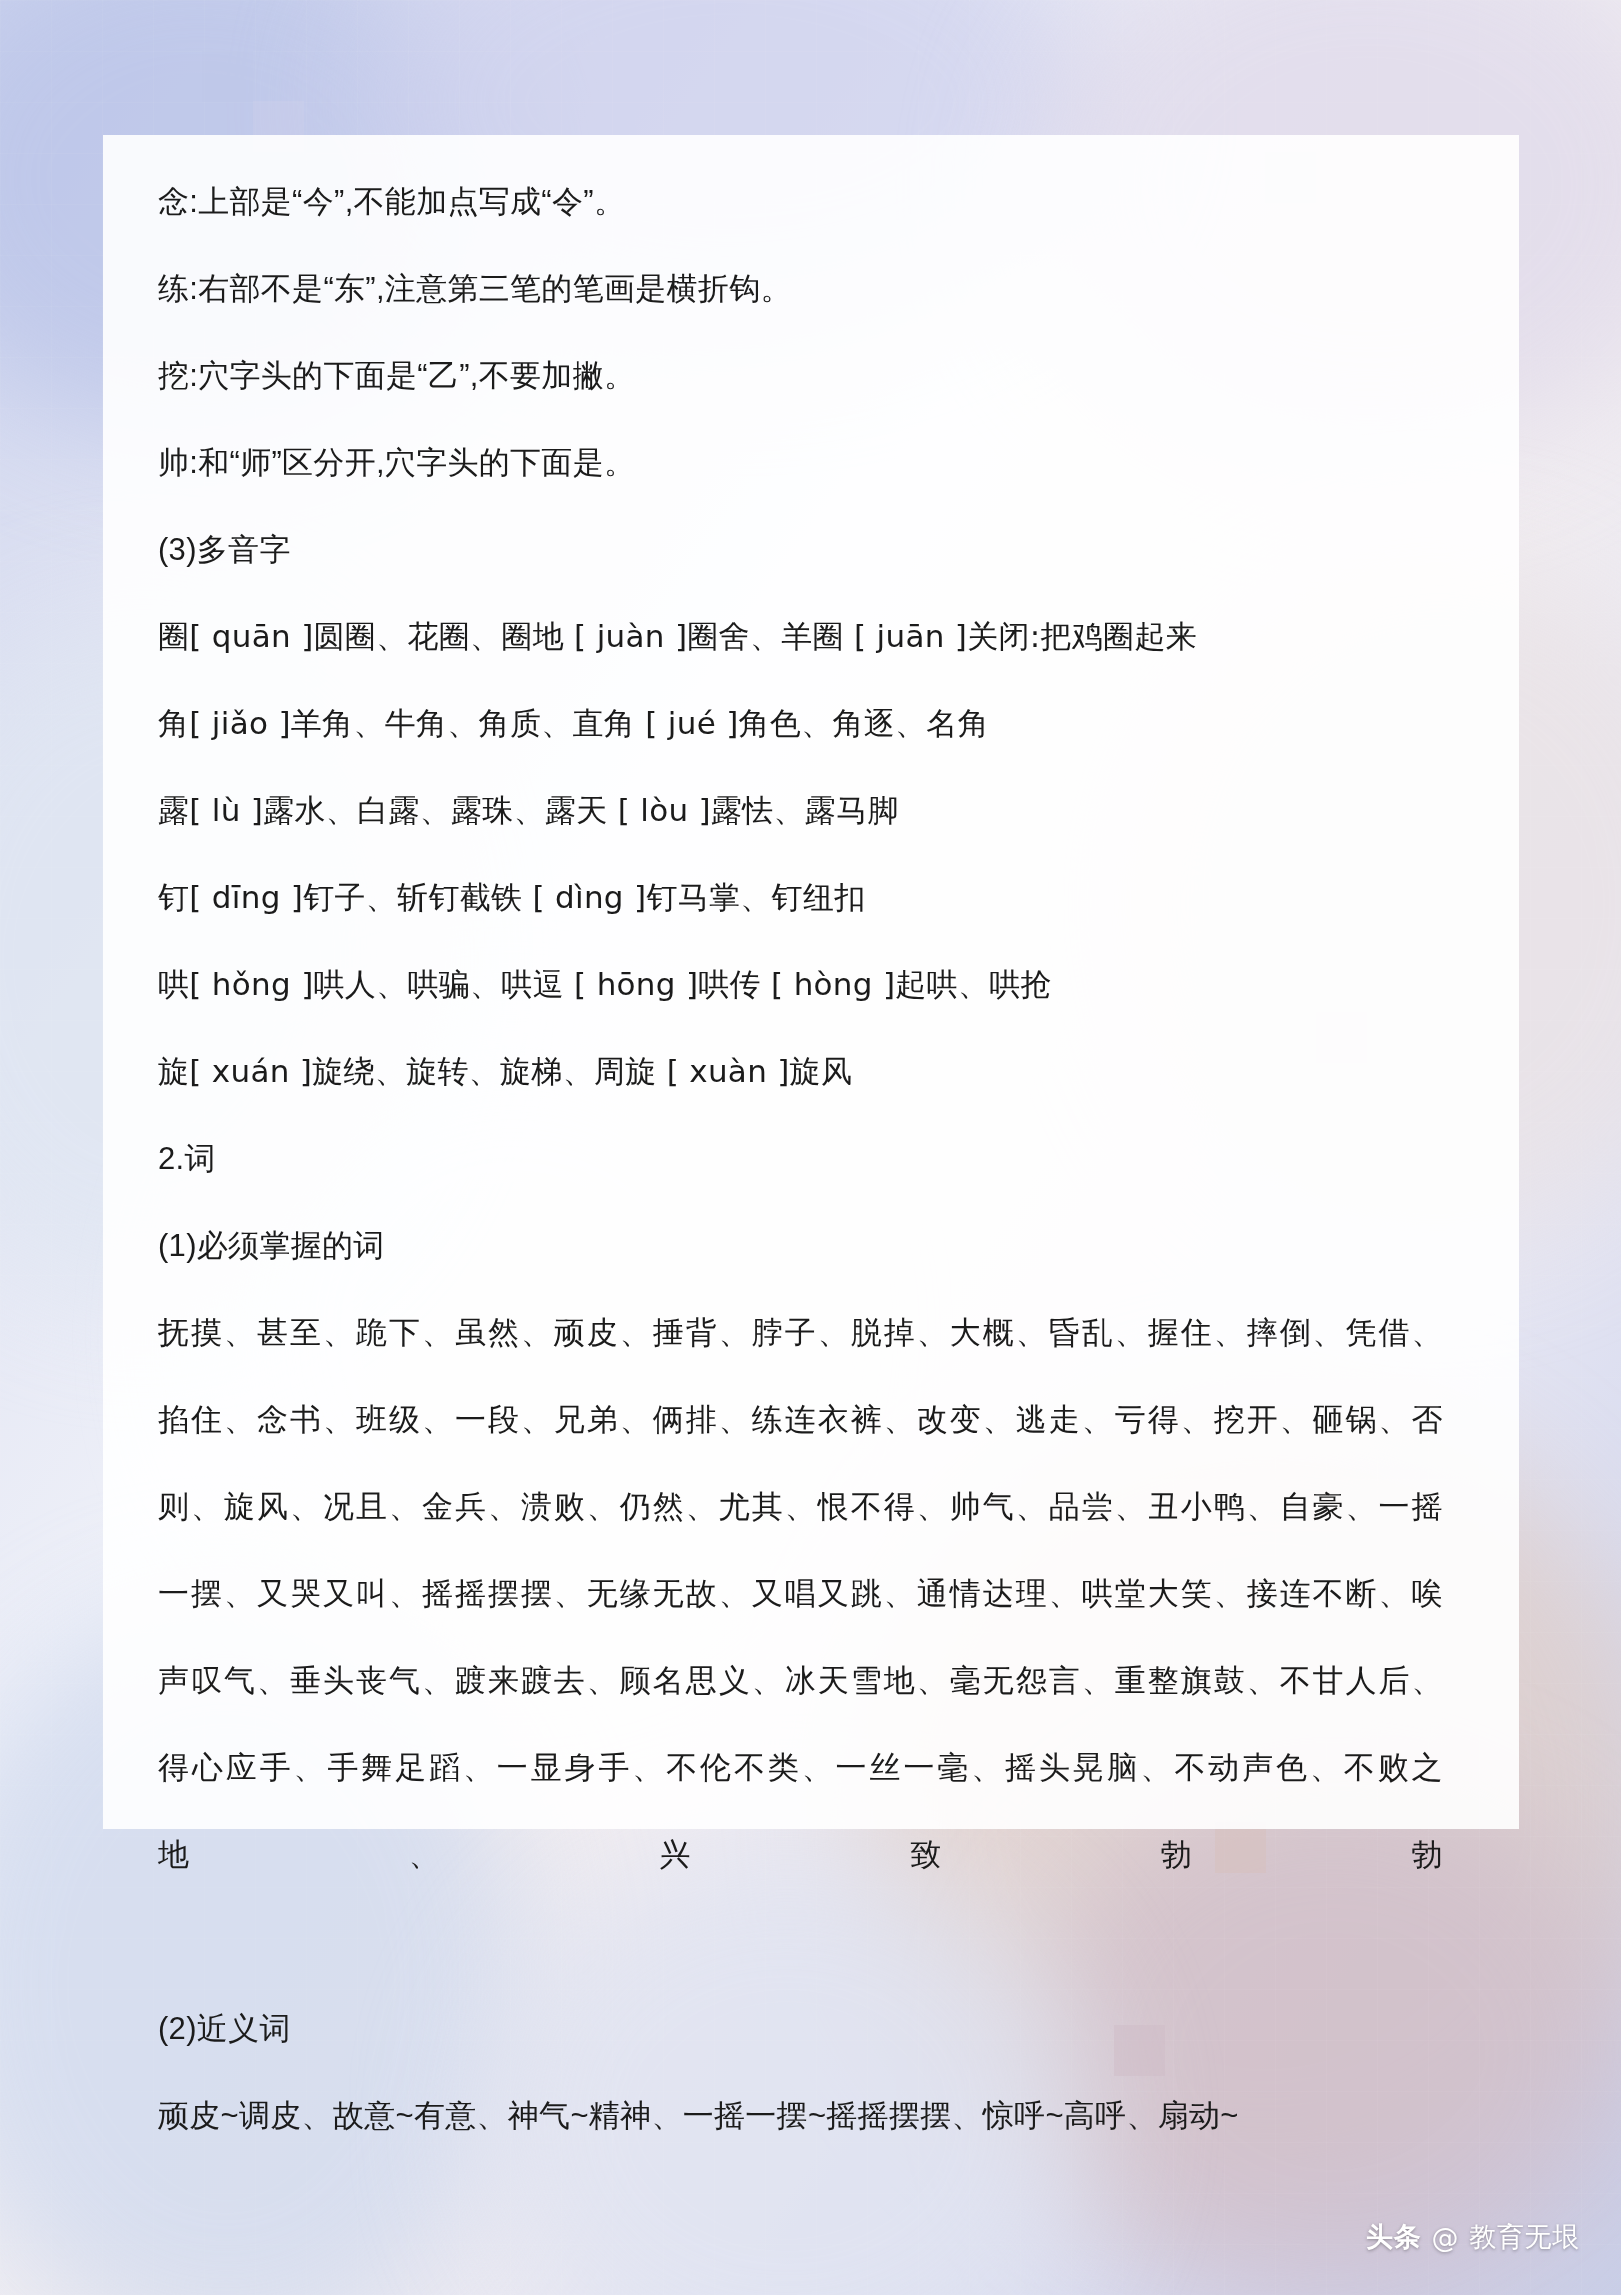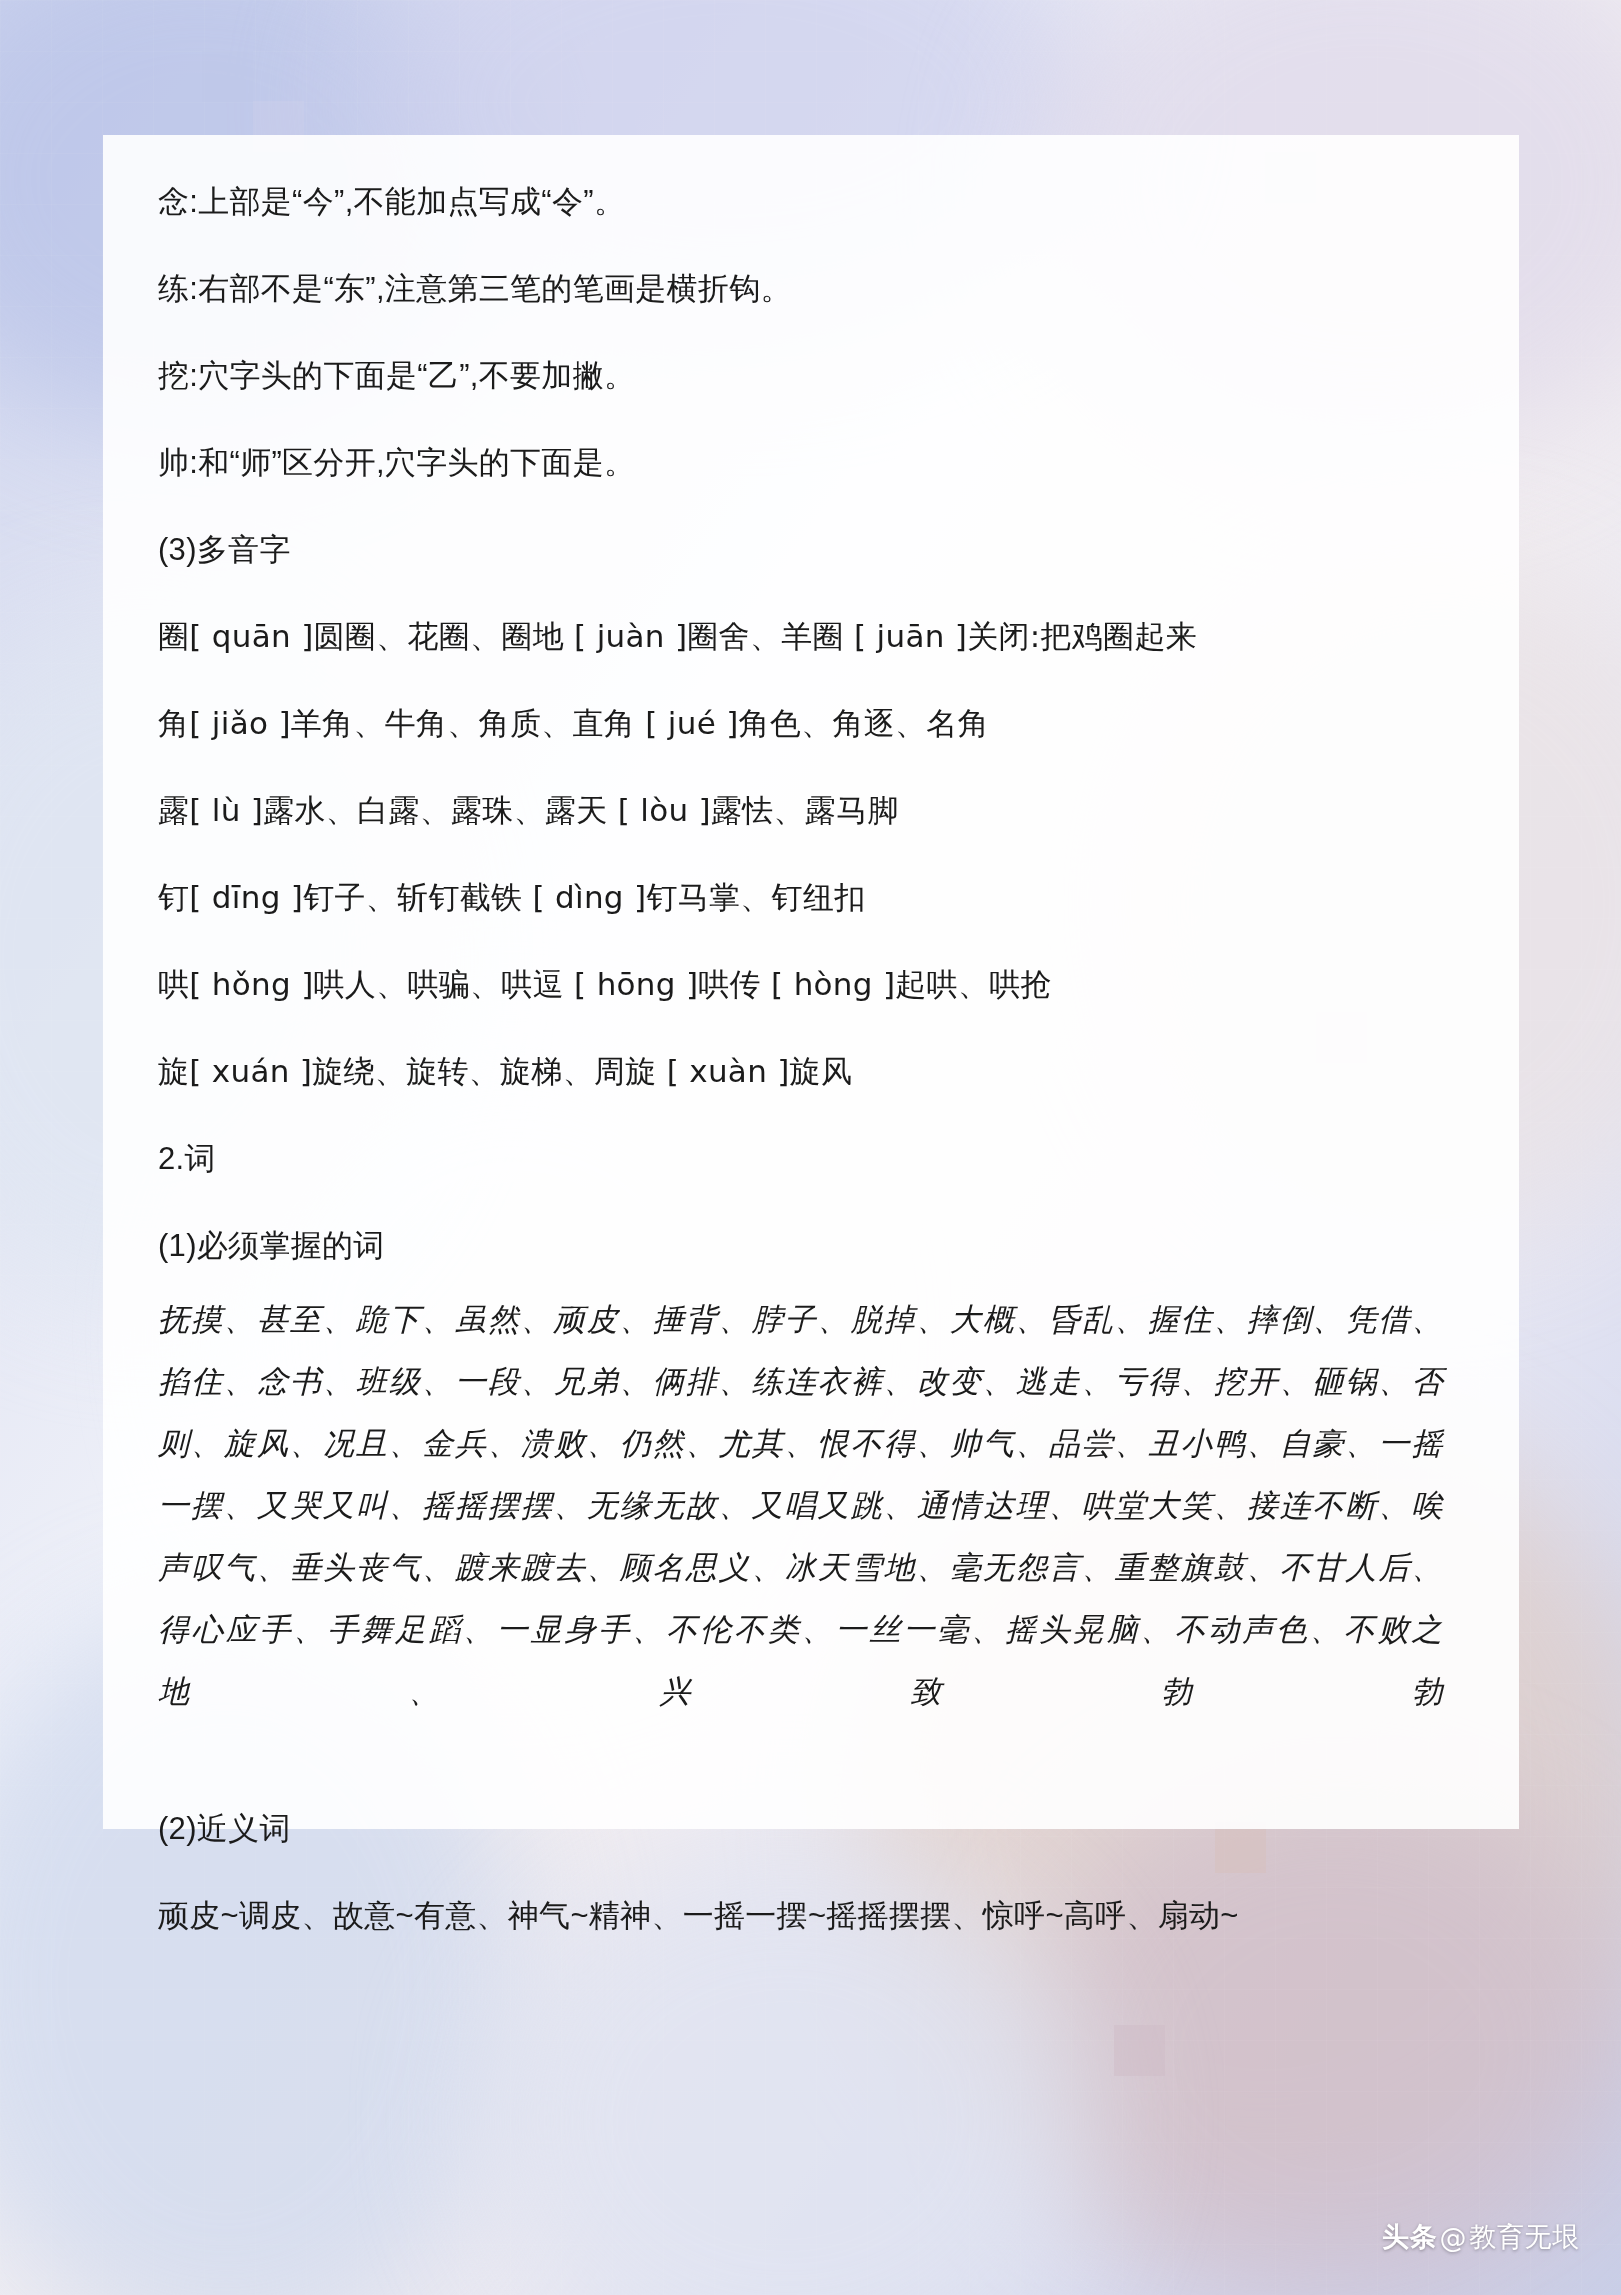--- a/index.html
+++ b/index.html
@@ -78,42 +78,41 @@
     letter-spacing: 0.3px;
     white-space: nowrap;
   }
   .pinyin {
     font-family: "DejaVu Sans", sans-serif;
   }
 
   
   .wordblock {
     font-size: 31px;
-    line-height: 62px;
+    line-height: 87px;
     color: #1b1b1b;
     text-align: justify;
     text-justify: inter-character;
     letter-spacing: 1.4px;
     width: 1286px;
-    font-style: italic;
   }
   .wordblock::after {
     content: "";
     display: inline-block;
     width: 100%;
   }
 
   
   #watermark {
     position: absolute;
     right: 41px;
     bottom: 40px;
     display: flex;
     align-items: center;
-    gap: 2px;
+    gap: 10px;
     font-size: 27px;
     color: #ffffff;
     text-shadow: 0 1.4px 3.4px rgba(0,0,0,0.35);
     letter-spacing: 0.7px;
   }
   #watermark .wm-logo {
     font-weight: bold;
   }
   #watermark .wm-at {
     font-family: "DejaVu Sans", sans-serif;

